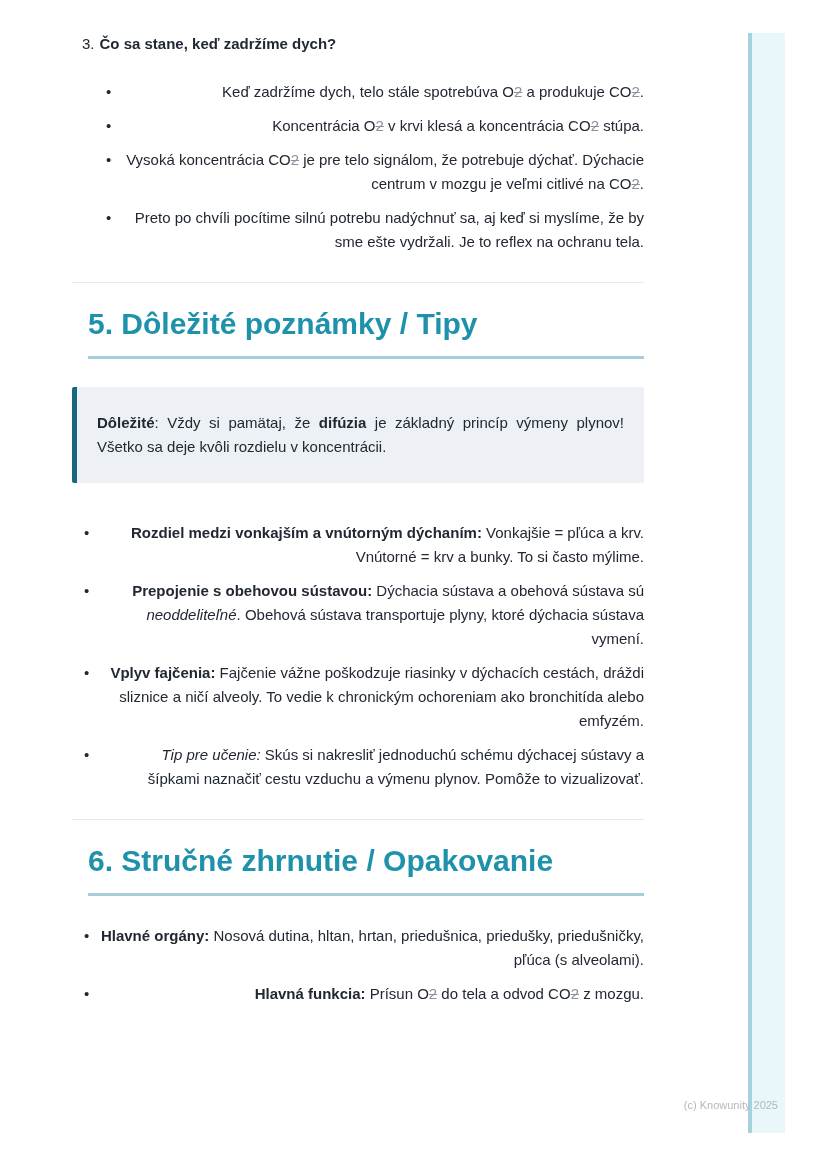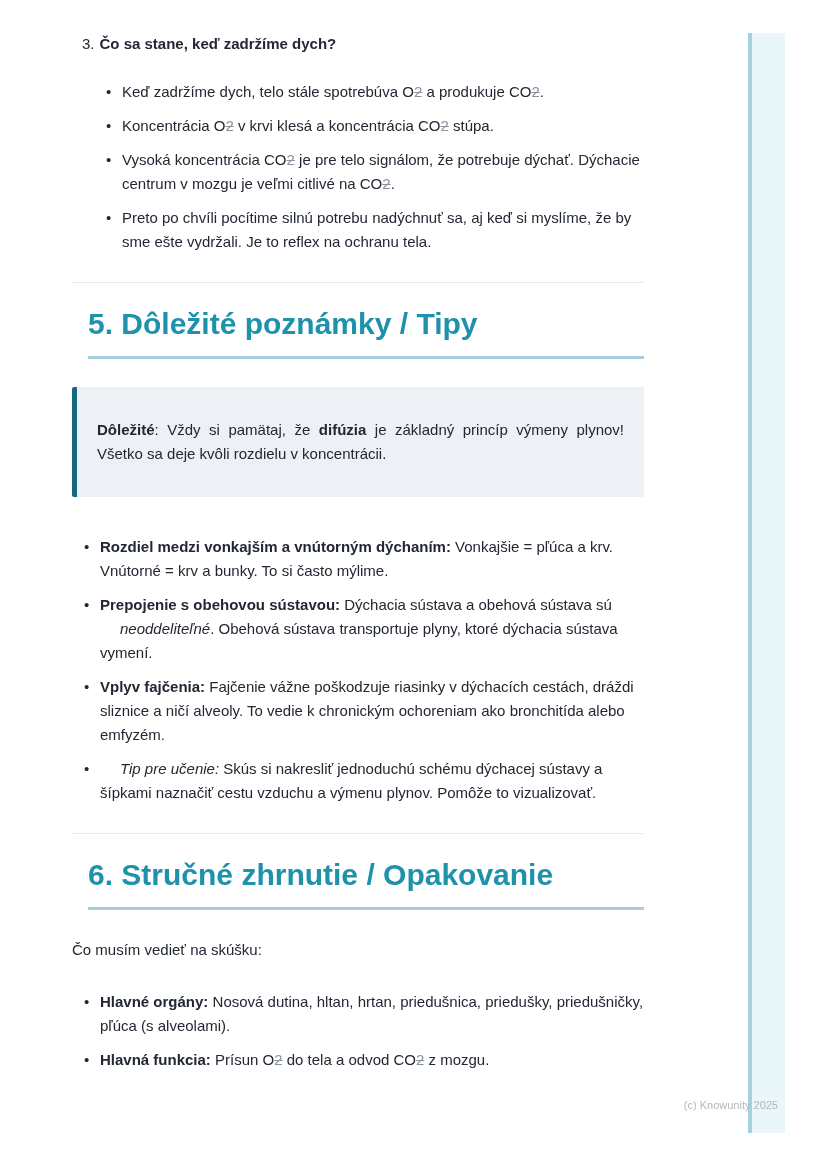--- a/index.html
+++ b/index.html
@@ -21,21 +21,21 @@
     padding-top: 32px;
     font-size: 15px;
     line-height: 24px;
   }
 
   .qitem { margin: 0 0 24px 10px; }
   .qnum { margin-right: 5px; }
   .qtitle { font-weight: 700; }
 
   ul.list { list-style: none; margin: 0; padding: 0; }
-  ul.list li { position: relative; margin-bottom: 10px; }
+  ul.list li { position: relative; margin-bottom: 10px; text-align: right; }
   ul.nested li { padding-left: 50px; }
   ul.nested li::before { content: "\2022"; position: absolute; left: 34px; top: 0; }
   ul.flat li { padding-left: 28px; }
   ul.flat li::before { content: "\2022"; position: absolute; left: 12px; top: 0; }
 
   hr.rule {
     border: none;
     border-top: 1px solid #e9e9e9;
     margin: 28px 0 0 0;
   }
@@ -47,21 +47,21 @@
     color: #1e91ab;
     margin: 22px 0 28px 16px;
     padding-bottom: 13px;
     border-bottom: 3px solid #a7cddd;
   }
 
   .callout {
     background: #edf1f6;
     border-left: 5px solid #15697e;
     border-radius: 2px;
-    padding: 31px 20px;
+    padding: 24px 20px;
     margin: 0 0 38px 0;
   }
   .callout p { margin: 0; text-align: justify; }
 
   .para { margin: 24px 0 28px 0; }
 
   
   .b { font-weight: 700; }
   .i { font-style: italic; margin-left: 20px; }
   .s { text-decoration: line-through; color: #8a929b; }
@@ -119,21 +119,20 @@
       <li><span class="b">Rozdiel medzi vonkajším a vnútorným dýchaním:</span><span> Vonkajšie = pľúca a krv. Vnútorné = krv a bunky. To si často mýlime.</span></li>
       <li><span class="b">Prepojenie s obehovou sústavou:</span><span> Dýchacia sústava a obehová sústava sú </span><span class="i">neoddeliteľné</span><span>. Obehová sústava transportuje plyny, ktoré dýchacia sústava vymení.</span></li>
       <li><span class="b">Vplyv fajčenia:</span><span> Fajčenie vážne poškodzuje riasinky v dýchacích cestách, dráždi sliznice a ničí alveoly. To vedie k chronickým ochoreniam ako bronchitída alebo emfyzém.</span></li>
       <li><span class="i">Tip pre učenie:</span><span> Skús si nakresliť jednoduchú schému dýchacej sústavy a šípkami naznačiť cestu vzduchu a výmenu plynov. Pomôže to vizualizovať.</span></li>
     </ul>
 
     <hr class="rule">
 
     <h2 class="section-heading">6. Stručné zhrnutie / Opakovanie</h2>
 
-    <p class="para">Čo musím vedieť na skúšku:</p>
 
     <ul class="list flat">
       <li><span class="b">Hlavné orgány:</span><span> Nosová dutina, hltan, hrtan, priedušnica, priedušky, priedušničky, pľúca (s alveolami).</span></li>
       <li><span class="b">Hlavná funkcia:</span><span> Prísun O</span><span class="s">2</span><span> do tela a odvod CO</span><span class="s">2</span><span> z mozgu.</span></li>
     </ul>
 
   </main>
 
   <div class="side-strip"></div>
 

